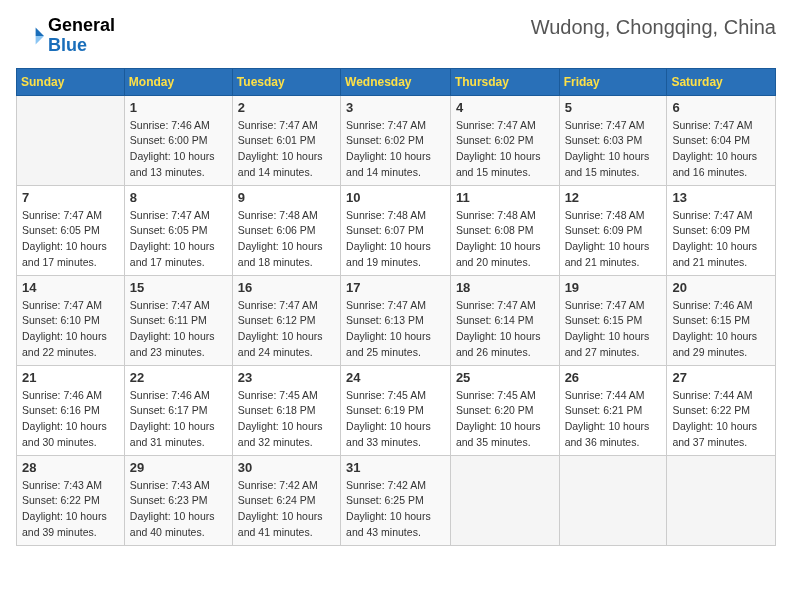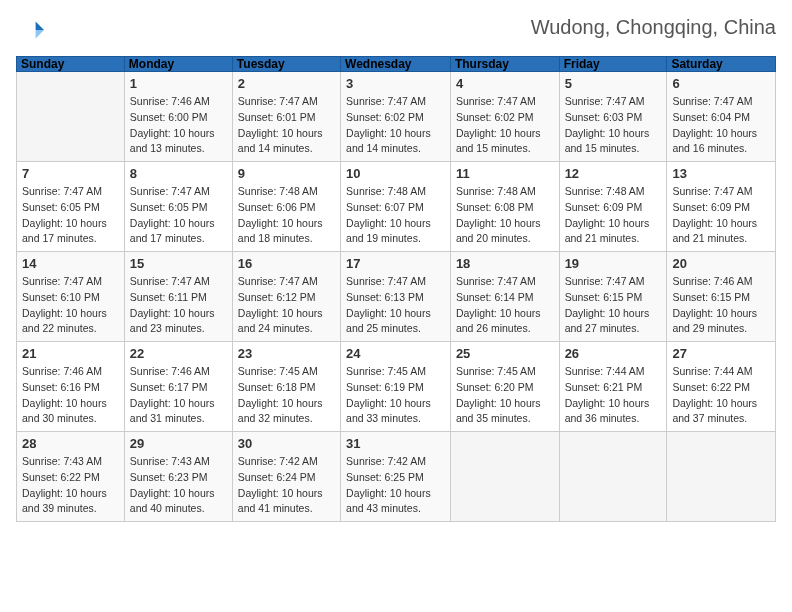--- a/index.html
+++ b/index.html
@@ -44,22 +44,22 @@
       font-size: 20px;
       color: #555;
     }
     .calendar {
       width: 100%;
       border-collapse: collapse;
       font-size: 11px;
     }
     .calendar thead th {
       background: #2970b8;
-      color: #000000;
-      padding: 0 4px;
+      color: #fde047;
+      padding: 6px 4px;
       text-align: left;
       font-size: 12px;
       font-weight: bold;
       border: 1px solid #1a5a9a;
     }
     .calendar tbody td {
       vertical-align: top;
       border: 1px solid #ccc;
       padding: 4px 5px;
       width: 113px;
@@ -87,20 +87,24 @@
   </style>
 </head>
 <body>
 
 <div class="header">
   <div class="logo">
     <svg class="logo-icon" viewBox="0 0 40 40">
       <polygon points="28,8 40,20 28,20" fill="#1a6eba"></polygon>
       <polygon points="28,20 40,20 28,32" fill="#5aacee" opacity="0.7"></polygon>
     </svg>
+    <div class="logo-text">
+      <span class="general">General</span>
+      <span class="blue">Blue</span>
+    </div>
   </div>
   <div class="title-block">
     <div class="location">Wudong, Chongqing, China</div>
   </div>
 </div>
 
 <table class="calendar">
   <thead>
     <tr>
     <th>Sunday</th>

